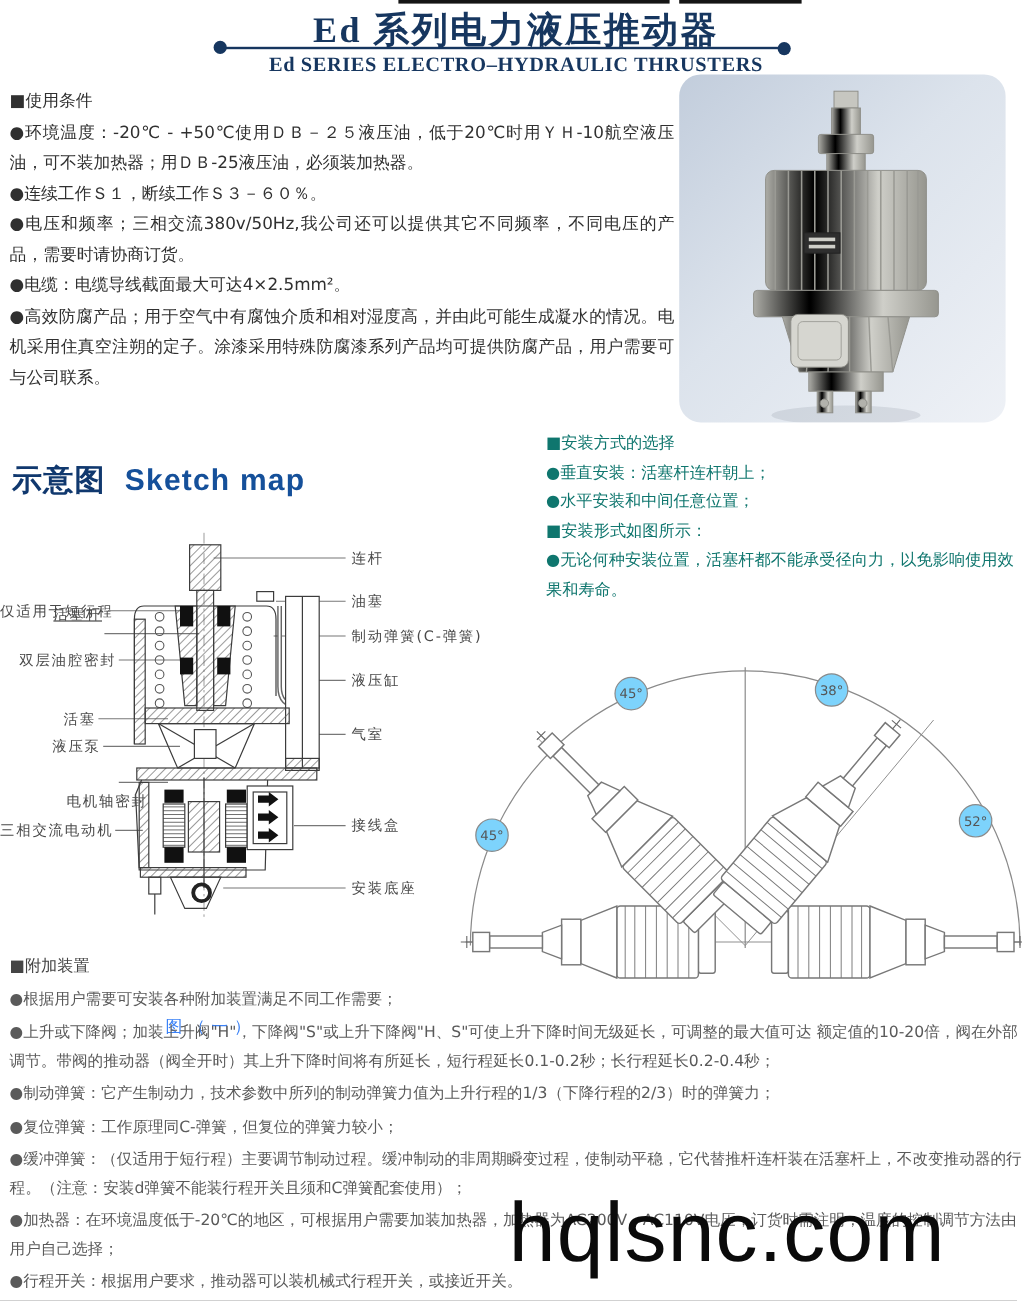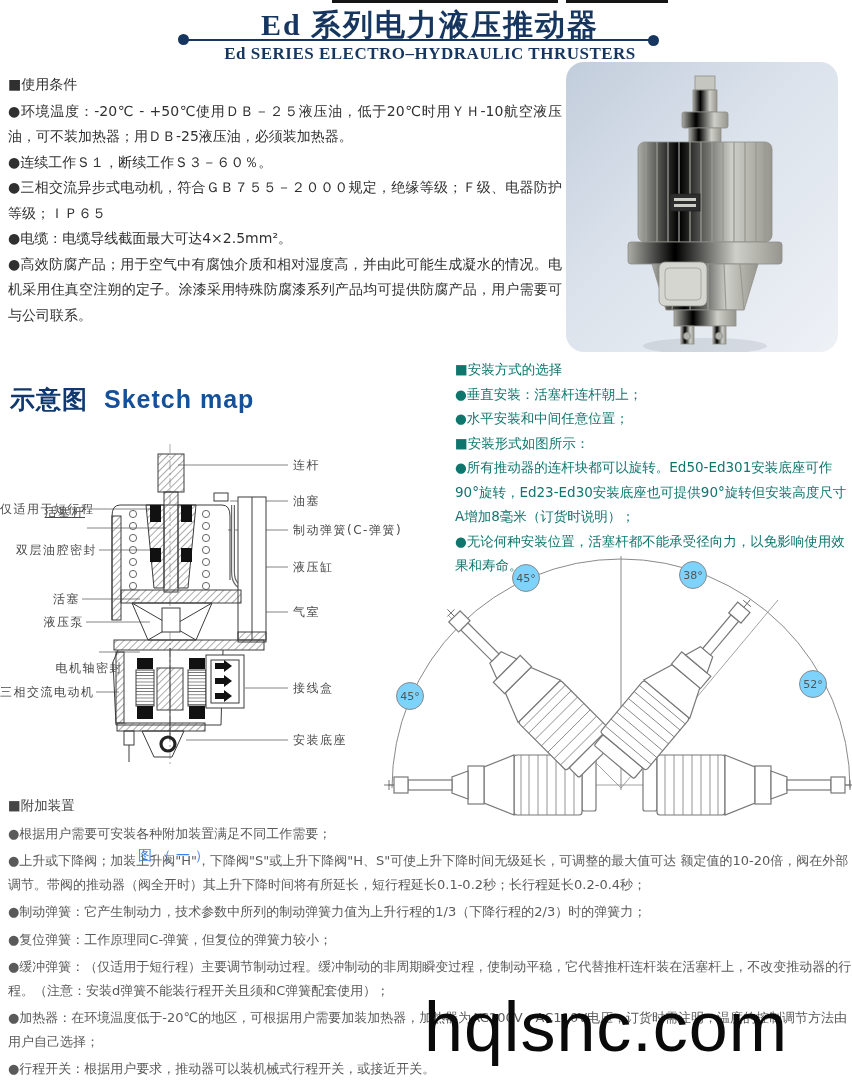--- a/index.html
+++ b/index.html
@@ -92,35 +92,34 @@
         <circle cx="121" cy="274" r="3.5" fill="#b2b2ac"></circle>
         <circle cx="153" cy="274" r="3.5" fill="#b2b2ac"></circle>
       </g>
     </svg>
   </div>
 
   <section class="usage">
     <p class="sec-head">■使用条件</p>
     <p>●环境温度：-20℃ - +50℃使用ＤＢ－２５液压油，低于20℃时用ＹＨ-10航空液压油，可不装加热器；用ＤＢ-25液压油，必须装加热器。</p>
     <p>●连续工作Ｓ１，断续工作Ｓ３－６０％。</p>
-    <p>●三相交流异步式电动机，符合ＧＢ７５５－２０００规定，绝缘等级；Ｆ级、电器防护等级；ＩＰ６５</p>
+    <p>●电压和频率；三相交流380v/50Hz,我公司还可以提供其它不同频率，不同电压的产品，需要时请协商订货。</p>
     <p>●电缆：电缆导线截面最大可达4×2.5mm²。</p>
     <p>●高效防腐产品；用于空气中有腐蚀介质和相对湿度高，并由此可能生成凝水的情况。电机采用住真空注朔的定子。涂漆采用特殊防腐漆系列产品均可提供防腐产品，用户需要可与公司联系。</p>
   </section>
 
   <div class="sketch-head">
     <span class="zh">示意图</span><span class="en">Sketch map</span>
   </div>
 
   <section class="install">
     <p>■安装方式的选择</p>
     <p>●垂直安装：活塞杆连杆朝上；</p>
     <p>●水平安装和中间任意位置；</p>
     <p>■安装形式如图所示：</p>
-    <p>●所有推动器的连杆块都可以旋转。Ed50-Ed301安装底座可作90°旋转，Ed23-Ed30安装底座也可提供90°旋转但安装高度尺寸A增加8毫米（订货时说明）；</p>
     <p>●无论何种安装位置，活塞杆都不能承受径向力，以免影响使用效果和寿命。</p>
   </section>
 
   <svg class="sketch-svg" width="420" height="372" viewBox="0 430 420 372">
     <defs>
       <pattern id="hx" width="5" height="5" patternUnits="userSpaceOnUse" patternTransform="rotate(45)">
         <line x1="0" y1="0" x2="0" y2="5" stroke="#555" stroke-width="1"></line>
       </pattern>
       <pattern id="coil" width="4" height="3.2" patternUnits="userSpaceOnUse">
         <line x1="0" y1="0" x2="4" y2="0" stroke="#333" stroke-width="1.2"></line>

